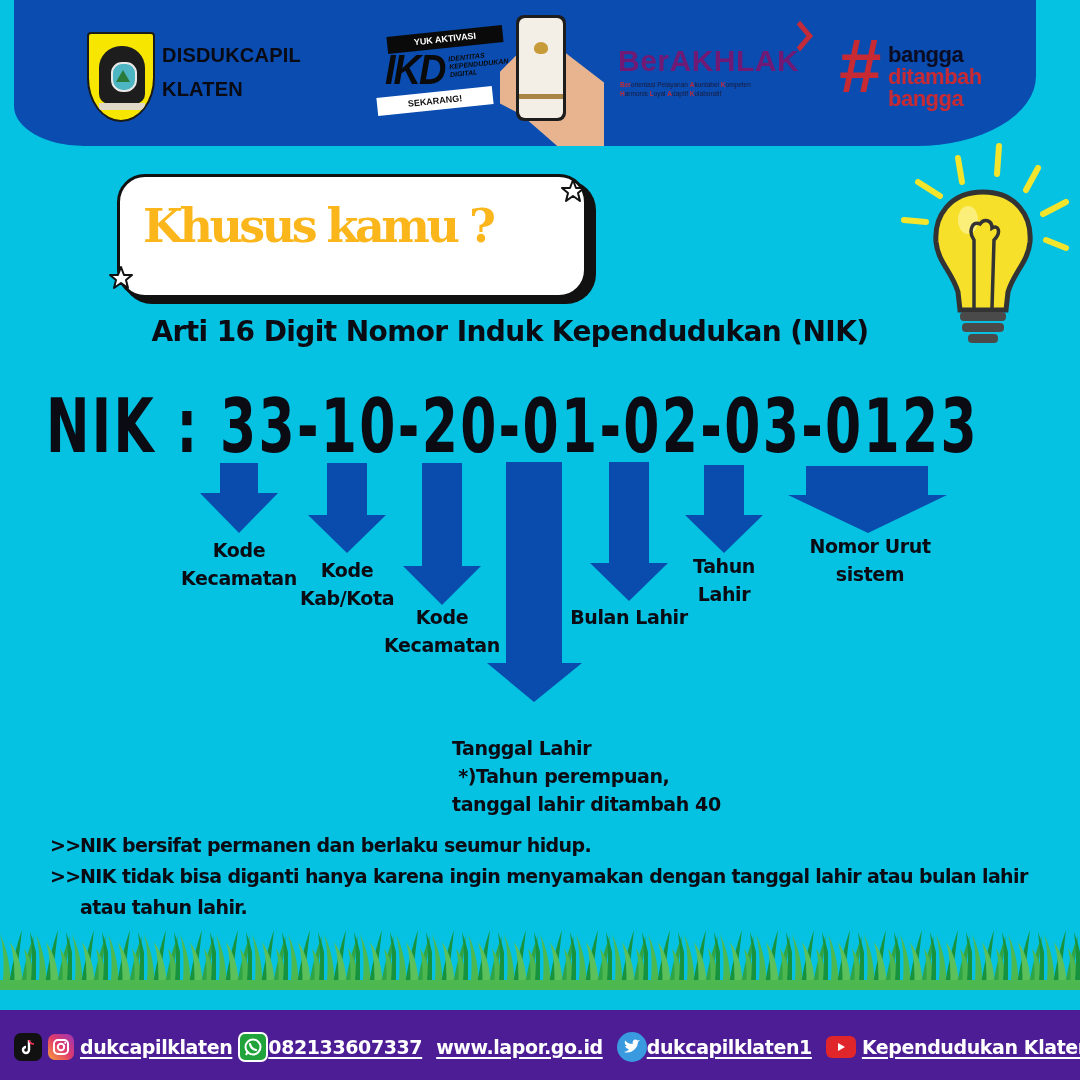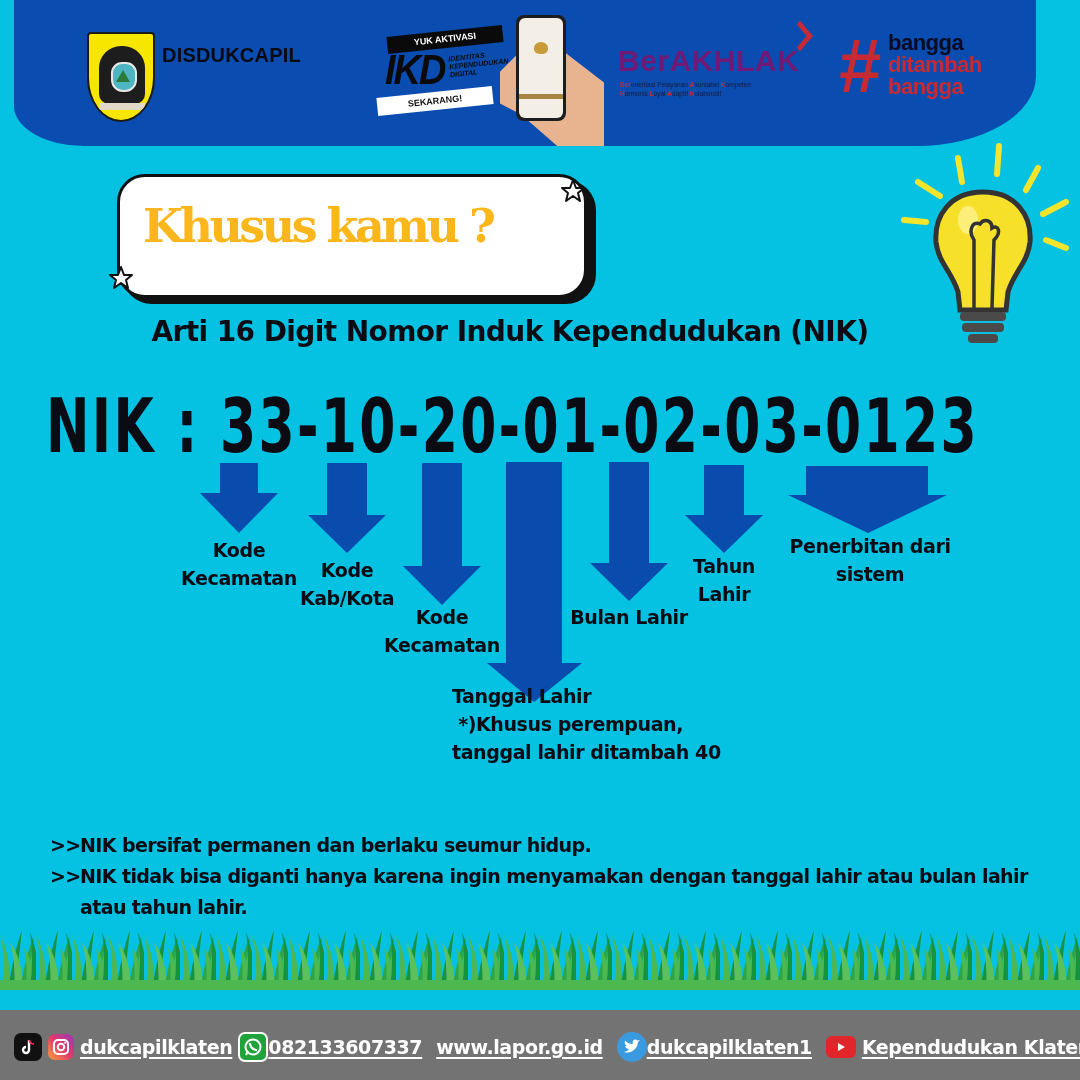--- a/index.html
+++ b/index.html
@@ -109,21 +109,21 @@
   .berakhlak .tag b { color: #c22b3a; font-weight: 700; }
 
   
   .bangga { position: absolute; left: 838px; top: 28px; width: 170px; height: 80px; }
   .bangga .hash {
     position: absolute; left: 0; top: 0;
     font-family: "Liberation Sans", sans-serif; font-weight: 700; font-size: 76px; line-height: 76px;
     color: #c82a34; font-style: italic;
   }
   .bangga .lines {
-    position: absolute; left: 50px; top: 4px;
+    position: absolute; left: 50px; top: 16px;
     font-family: "Liberation Sans", sans-serif; font-weight: 700; font-size: 22px; line-height: 22px;
     letter-spacing: -0.5px;
   }
   .bangga .l1 { color: #0b0b22; }
   .bangga .l2, .bangga .l3 { color: #c82a34; }
 
   
   .card-shadow {
     position: absolute; left: 122px; top: 180px; width: 474px; height: 124px;
     background: #111; border-radius: 30px;
@@ -170,21 +170,21 @@
     color: #0b0b14; letter-spacing: -0.6px;
   }
   .note { display: flex; }
   .note .mk { width: 30px; flex: none; }
 
   
   .grass { position: absolute; left: 0; top: 926px; width: 1080px; height: 64px; }
 
   
   .footer {
-    position: absolute; left: 0; top: 1010px; width: 1080px; height: 70px; background: #737373;
+    position: absolute; left: 0; top: 1010px; width: 1080px; height: 70px; background: #4c1d95;
   }
   .footer-row {
     position: absolute; left: 14px; top: 22px; display: flex; align-items: center; height: 30px;
     font-family: "DejaVu Sans", sans-serif; font-weight: 700; font-size: 19px; color: #ffffff;
     letter-spacing: -0.4px; white-space: nowrap;
   }
   .footer-row a { color: #fff; text-decoration: underline; text-underline-offset: 3px; text-decoration-thickness: 2px; }
   .ficon { width: 28px; height: 28px; border-radius: 7px; display: inline-flex; align-items: center; justify-content: center; flex: none; }
   .gap-s { width: 6px; flex: none; }
   .gap-m { width: 14px; flex: none; }
@@ -193,20 +193,21 @@
 <body>
 
 <div class="header-bg"></div>
 
 <div class="logo-shield">
   <div class="inner"></div>
   <div class="ribbon"></div>
 </div>
 <div class="org-name">
   <div>DISDUKCAPIL</div>
+  <div>KLATEN</div>
 </div>
 
 <div class="ikd">
   <div class="top-band">YUK AKTIVASI</div>
   <div class="big">IKD</div>
   <div class="sub">
     <div>IDENTITAS</div>
     <div>KEPENDUDUKAN</div>
     <div>DIGITAL</div>
   </div>
@@ -296,34 +297,34 @@
   <div>Kecamatan</div>
 </div>
 <div class="label" style="left:287px; top:556px; width:120px;">
   <div>Kode</div>
   <div>Kab/Kota</div>
 </div>
 <div class="label" style="left:372px; top:603px; width:140px;">
   <div>Kode</div>
   <div>Kecamatan</div>
 </div>
-<div class="label left" style="left:452px; top:682px; width:290px;">
+<div class="label left" style="left:452px; top:734px; width:290px;">
   <div>Tanggal Lahir</div>
-  <div style="white-space:pre;"> *)Khusus perempuan,</div>
+  <div style="white-space:pre;"> *)Tahun perempuan,</div>
   <div>tanggal lahir ditambah 40</div>
 </div>
 <div class="label" style="left:565px; top:603px; width:128px;">
   <div>Bulan Lahir</div>
 </div>
 <div class="label" style="left:674px; top:552px; width:100px;">
   <div>Tahun</div>
   <div>Lahir</div>
 </div>
 <div class="label" style="left:780px; top:532px; width:180px;">
-  <div>Penerbitan dari</div>
+  <div>Nomor Urut</div>
   <div>sistem</div>
 </div>
 
 <div class="notes">
   <div class="note">
     <span class="mk">&gt;&gt;</span>
     <span>NIK bersifat permanen dan berlaku seumur hidup.</span>
   </div>
   <div class="note">
     <span class="mk">&gt;&gt;</span>

